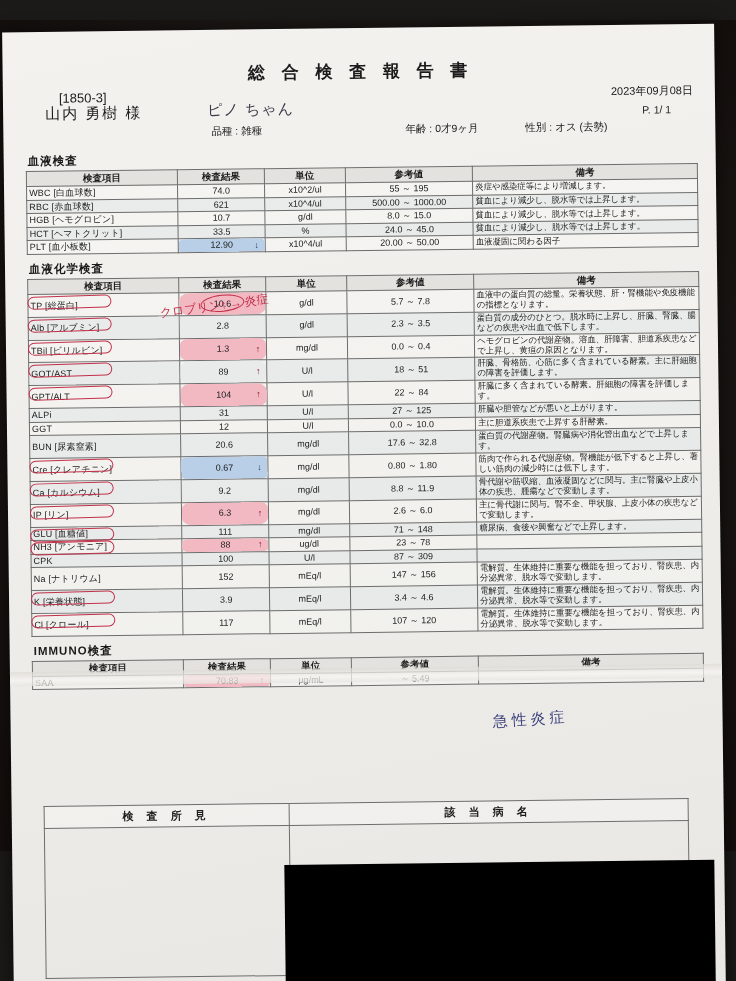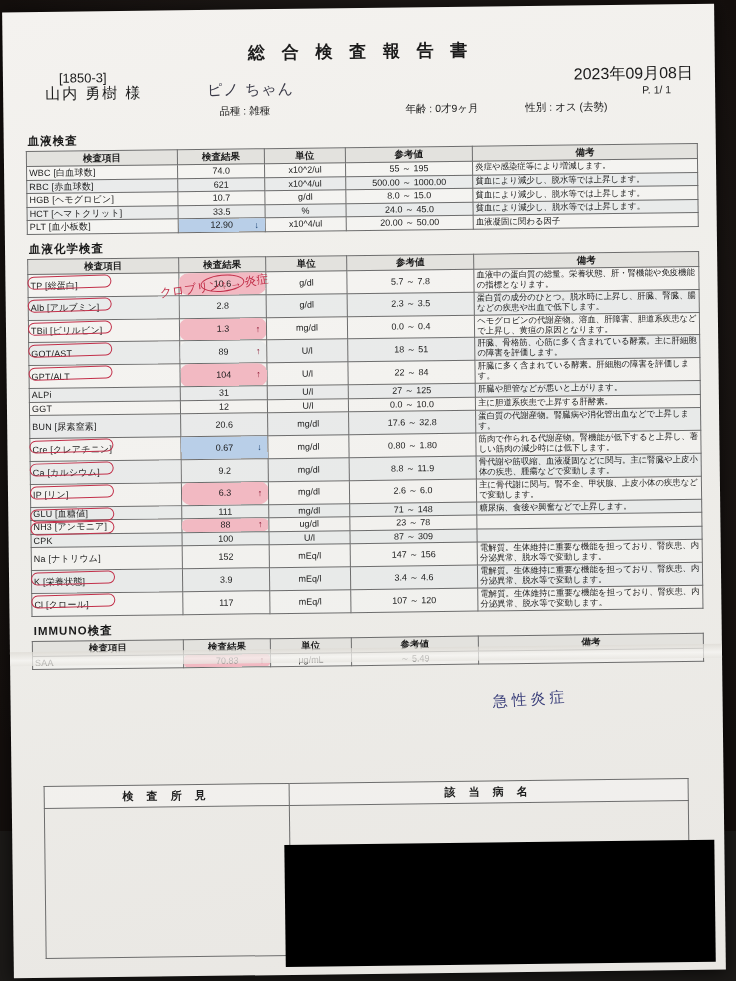--- a/index.html
+++ b/index.html
@@ -7,20 +7,21 @@
     margin: 0; padding: 0;
     width: 736px; height: 981px;
     background: #1c1a18;
     font-family: "Liberation Sans", sans-serif;
     overflow: hidden;
   }
   #stage {
     position: relative;
     width: 736px; height: 831px;
     background: radial-gradient(ellipse at 50% 45%, #2b2724 0%, #140f0d 90%);
+    margin-top: 20px;
   }
   
   #paper {
     position: absolute;
     left: 8px; top: 8px;
     width: 712px; height: 966px;
     background: linear-gradient(170deg, #f4f2ef 0%, #efeeea 40%, #e9e7e3 100%);
     transform: rotate(-0.7deg);
     box-shadow: 0 2px 18px rgba(0,0,0,0.7);
   }
@@ -49,24 +50,24 @@
     position: relative;
     height: 58px;
     font-size: 11px;
   }
   .hdr .chart-no { position: absolute; left: 34px; top: 2px; font-size: 13px; }
   .hdr .owner { position: absolute; left: 20px; top: 16px; font-size: 15px; letter-spacing: 2px; }
   .hdr .pet-name {
     position: absolute; left: 182px; top: 14px; font-size: 15px;
     color: #3a3a48; letter-spacing: 1px;
   }
-  .hdr .breed { position: absolute; left: 194px; top: 38px; font-size: 10.5px; }
+  .hdr .breed { position: absolute; left: 186px; top: 38px; font-size: 10.5px; }
   .hdr .age { position: absolute; left: 380px; top: 38px; font-size: 10.5px; text-align: center; }
   .hdr .sex { position: absolute; left: 500px; top: 38px; font-size: 10.5px; }
-  .hdr .date { position: absolute; right: 4px; top: 2px; font-size: 16px; }
+  .hdr .date { position: absolute; right: 4px; top: 2px; font-size: 11px; }
   .hdr .page { position: absolute; right: 26px; top: 22px; font-size: 10.5px; }
 
   
   .sec-title {
     font-size: 11.5px;
     font-weight: 700;
     margin: 7px 0 2px 2px;
     letter-spacing: 1px;
   }
   table.rep {
@@ -91,21 +92,21 @@
   col.c-item   { width: 22.5%; }
   col.c-res    { width: 13%; }
   col.c-unit   { width: 12%; }
   col.c-ref    { width: 19%; }
   col.c-note   { width: 33.5%; }
   .c-item-cell { padding-left: 5px; letter-spacing: .2px; }
   .c-res-cell, .c-unit-cell, .c-ref-cell { text-align: center; }
   .c-note-cell { padding-left: 4px; font-size: 8.4px; }
   tr.alt td { background: rgba(224,228,230,.55); }
   td.res-high { background: #f2b9c2; position: relative; border-radius: 10px; }
-  td.res-low  { background: #b9cfe8; position: relative; }
+  td.res-low  { background: #b9cfe8; position: relative; border-radius: 6px; }
   .arrow {
     position: absolute; right: 6px; top: 50%; transform: translateY(-50%);
     font-size: 9px; color: #8a1530; font-weight: 700;
   }
   .arrow.dn { color: #123a6b; }
   .hand-circle {
     position: absolute; left: 50%; top: 50%;
     width: 44px; height: 17px; margin-left: -22px; margin-top: -9px;
     border: 1.4px solid #c2304a;
     border-radius: 50%;

